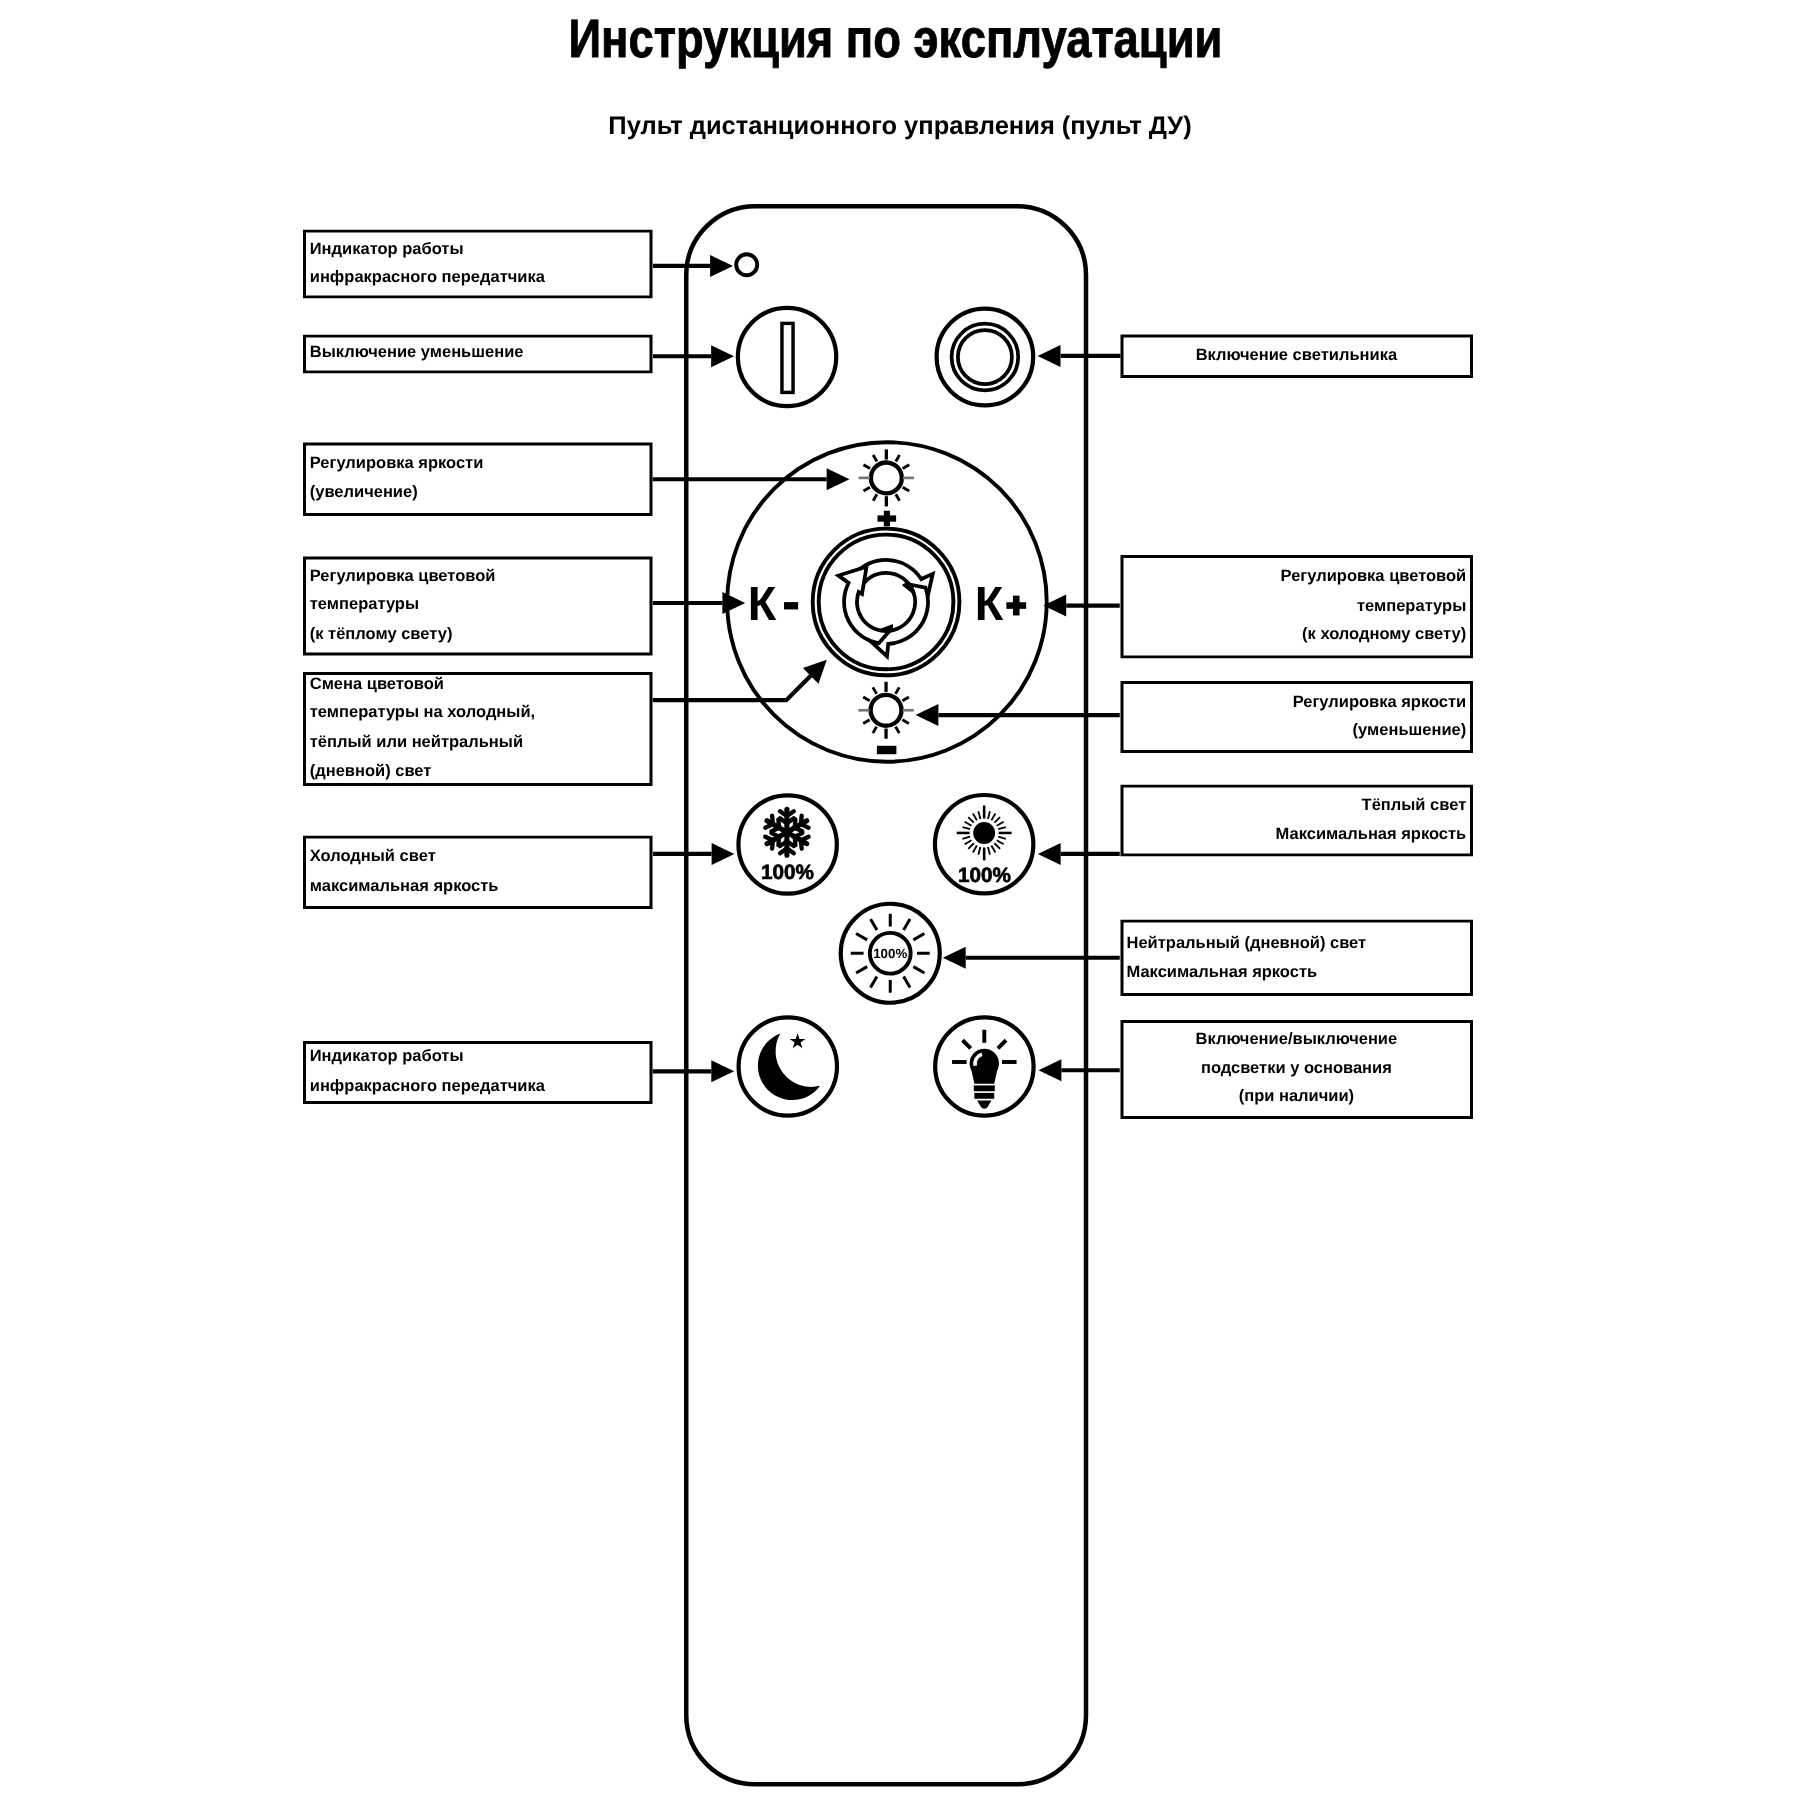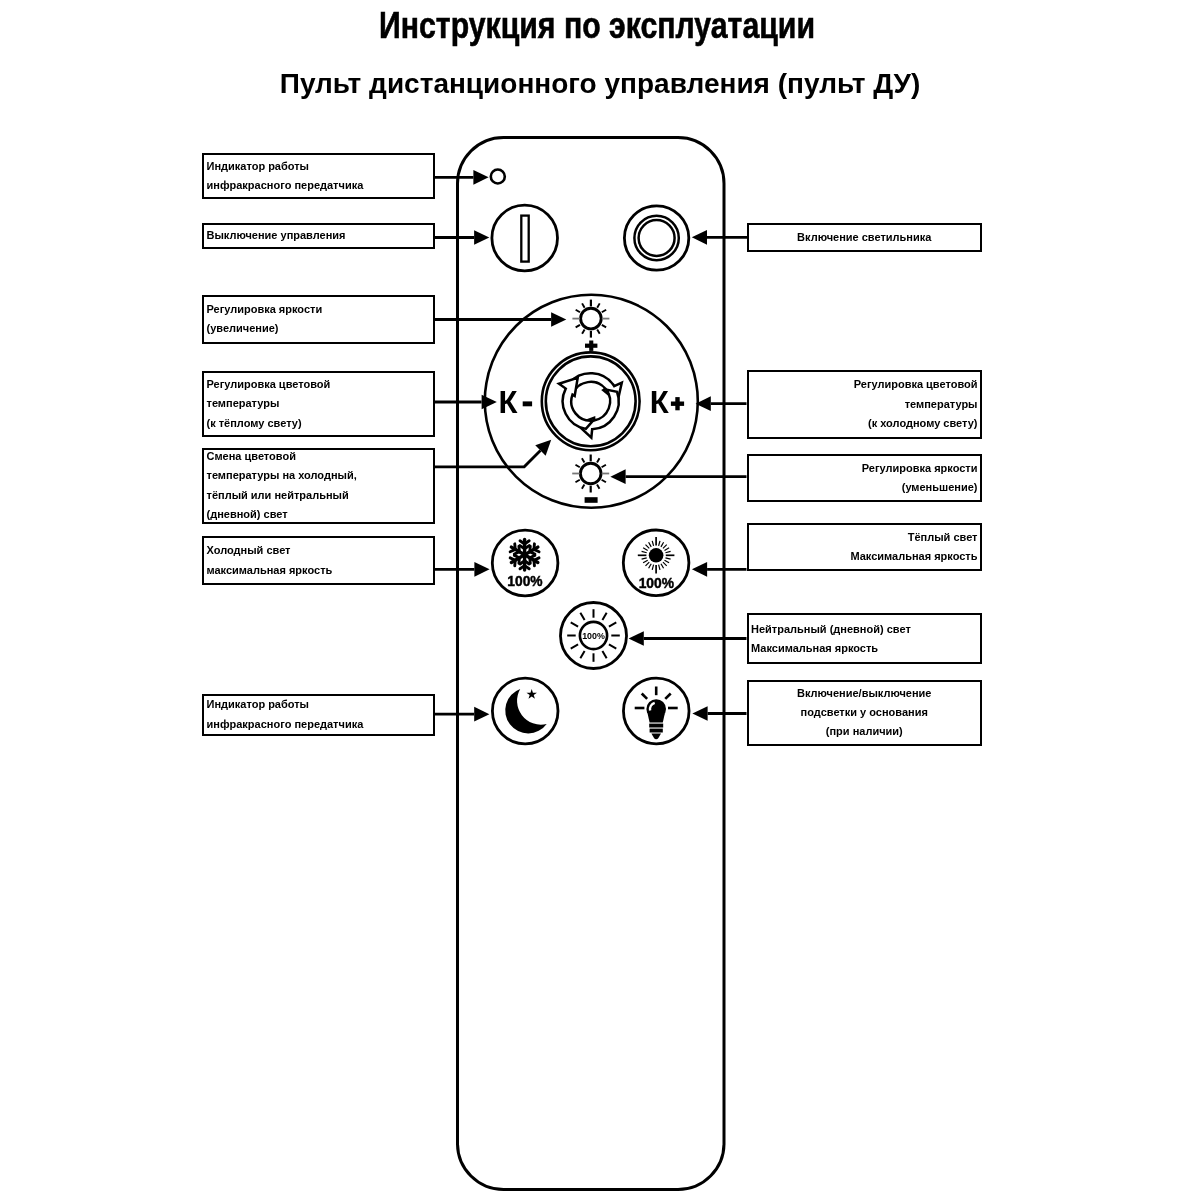--- a/index.html
+++ b/index.html
@@ -1,19 +1,19 @@
 <!DOCTYPE html>
 <html><head><meta charset="utf-8">
 <style>
 html,body{margin:0;padding:0;background:#fff;width:1200px;height:1200px;}
 body{font-family:"Liberation Sans",sans-serif;color:#000;position:relative;filter:grayscale(1);}
 svg,.bx,.title,.subtitle{transform:translateZ(0);backface-visibility:hidden;}
 .bx{position:absolute;border:2px solid #000;background:#fff;font-size:11px;font-weight:bold;line-height:19.3px;box-sizing:border-box;white-space:nowrap;overflow:hidden;display:flex;flex-direction:column;justify-content:center;}
 .title{position:absolute;left:-3px;top:8px;width:1200px;text-align:center;font-size:36px;font-weight:bold;line-height:36px;transform:scaleX(0.84) translateZ(0);transform-origin:50% 50%;-webkit-text-stroke:0.6px #000;}
-.subtitle{position:absolute;left:0;top:72px;width:1200px;text-align:center;font-size:28px;font-weight:bold;line-height:24px;}
+.subtitle{position:absolute;left:0;top:72px;width:1200px;text-align:center;font-size:17px;font-weight:bold;line-height:24px;}
 </style></head>
 <body>
 <svg width="1200" height="1200" viewBox="0 0 1200 1200" font-family="Liberation Sans, sans-serif" style="position:absolute;left:0;top:0">
 <rect x="457.5" y="137.5" width="266.5" height="1052" rx="46" fill="#fff" stroke="#000" stroke-width="3"></rect>
 <circle cx="497.8" cy="176.5" r="7" fill="#fff" stroke="#000" stroke-width="2.6"></circle>
 <circle cx="524.7" cy="238" r="32.8" fill="#fff" stroke="#000" stroke-width="2.8"></circle>
 <rect x="521.3" y="215.6" width="7.4" height="46" fill="#fff" stroke="#000" stroke-width="2.3"></rect>
 <circle cx="656.6" cy="238" r="32.2" fill="#fff" stroke="#000" stroke-width="2.8"></circle>
 <circle cx="656.6" cy="238" r="22.2" fill="#fff" stroke="#000" stroke-width="2.5"></circle>
 <circle cx="656.6" cy="238" r="18" fill="#fff" stroke="#000" stroke-width="2.5"></circle>
@@ -169,24 +169,24 @@
 <line x1="746.5" y1="569.3" x2="707.10" y2="569.30" stroke="#000" stroke-width="2.8"></line>
     <polygon points="707.1,561.95 691.9,569.3 707.1,576.65" fill="#000"></polygon>
 <line x1="746.5" y1="638.5" x2="643.80" y2="638.50" stroke="#000" stroke-width="2.8"></line>
     <polygon points="643.8,631.15 628.6,638.5 643.8,645.85" fill="#000"></polygon>
 <line x1="746.5" y1="713.5" x2="707.60" y2="713.50" stroke="#000" stroke-width="2.8"></line>
     <polygon points="707.6,706.15 692.4,713.5 707.6,720.85" fill="#000"></polygon>
 </svg>
 <div class="title">Инструкция по эксплуатации</div>
 <div class="subtitle">Пульт дистанционного управления (пульт ДУ)</div>
 <div class="bx" style="left:202px;top:153.3px;width:233px;height:45.7px;text-align:left;padding:0 3px 0 2.5px;">Индикатор работы<br>инфракрасного передатчика</div>
-<div class="bx" style="left:202px;top:223.3px;width:233px;height:25.4px;text-align:left;padding:0 3px 0 2.5px;">Выключение управления</div>
+<div class="bx" style="left:202px;top:223.3px;width:233px;height:25.4px;text-align:left;padding:0 3px 0 2.5px;">Выключение уменьшение</div>
 <div class="bx" style="left:202px;top:294.5px;width:233px;height:49px;text-align:left;padding:0 3px 0 2.5px;">Регулировка яркости<br>(увеличение)</div>
 <div class="bx" style="left:202px;top:370.8px;width:233px;height:66.5px;text-align:left;padding:0 3px 0 2.5px;">Регулировка цветовой<br>температуры<br>(к тёплому свету)</div>
 <div class="bx" style="left:202px;top:447.6px;width:233px;height:76px;text-align:left;padding:0 3px 0 2.5px;">Смена цветовой<br>температуры на холодный,<br>тёплый или нейтральный<br>(дневной) свет</div>
-<div class="bx" style="left:202px;top:536px;width:233px;height:49px;text-align:left;padding:0 3px 0 2.5px;">Холодный свет<br>максимальная яркость</div>
+<div class="bx" style="left:202px;top:557px;width:233px;height:49px;text-align:left;padding:0 3px 0 2.5px;">Холодный свет<br>максимальная яркость</div>
 <div class="bx" style="left:202px;top:693.5px;width:233px;height:42px;text-align:left;padding:0 3px 0 2.5px;">Индикатор работы<br>инфракрасного передатчика</div>
 <div class="bx" style="left:746.5px;top:222.7px;width:235px;height:29.3px;text-align:center;padding:0 2px 0 2.5px;">Включение светильника</div>
 <div class="bx" style="left:746.5px;top:369.8px;width:235px;height:68.8px;text-align:right;padding:0 2px 0 2.5px;">Регулировка цветовой<br>температуры<br>(к холодному свету)</div>
 <div class="bx" style="left:746.5px;top:453.8px;width:235px;height:48.7px;text-align:right;padding:0 2px 0 2.5px;">Регулировка яркости<br>(уменьшение)</div>
 <div class="bx" style="left:746.5px;top:523px;width:235px;height:47.7px;text-align:right;padding:0 2px 0 2.5px;">Тёплый свет<br>Максимальная яркость</div>
 <div class="bx" style="left:746.5px;top:613.4px;width:235px;height:51px;padding:0 2px 0 2.5px;">Нейтральный (дневной) свет<br>Максимальная яркость</div>
 <div class="bx" style="left:746.5px;top:679.5px;width:235px;height:66.6px;text-align:center;padding:0 2px 0 2.5px;">Включение/выключение<br>подсветки у основания<br>(при наличии)</div>
 
 </body></html>

